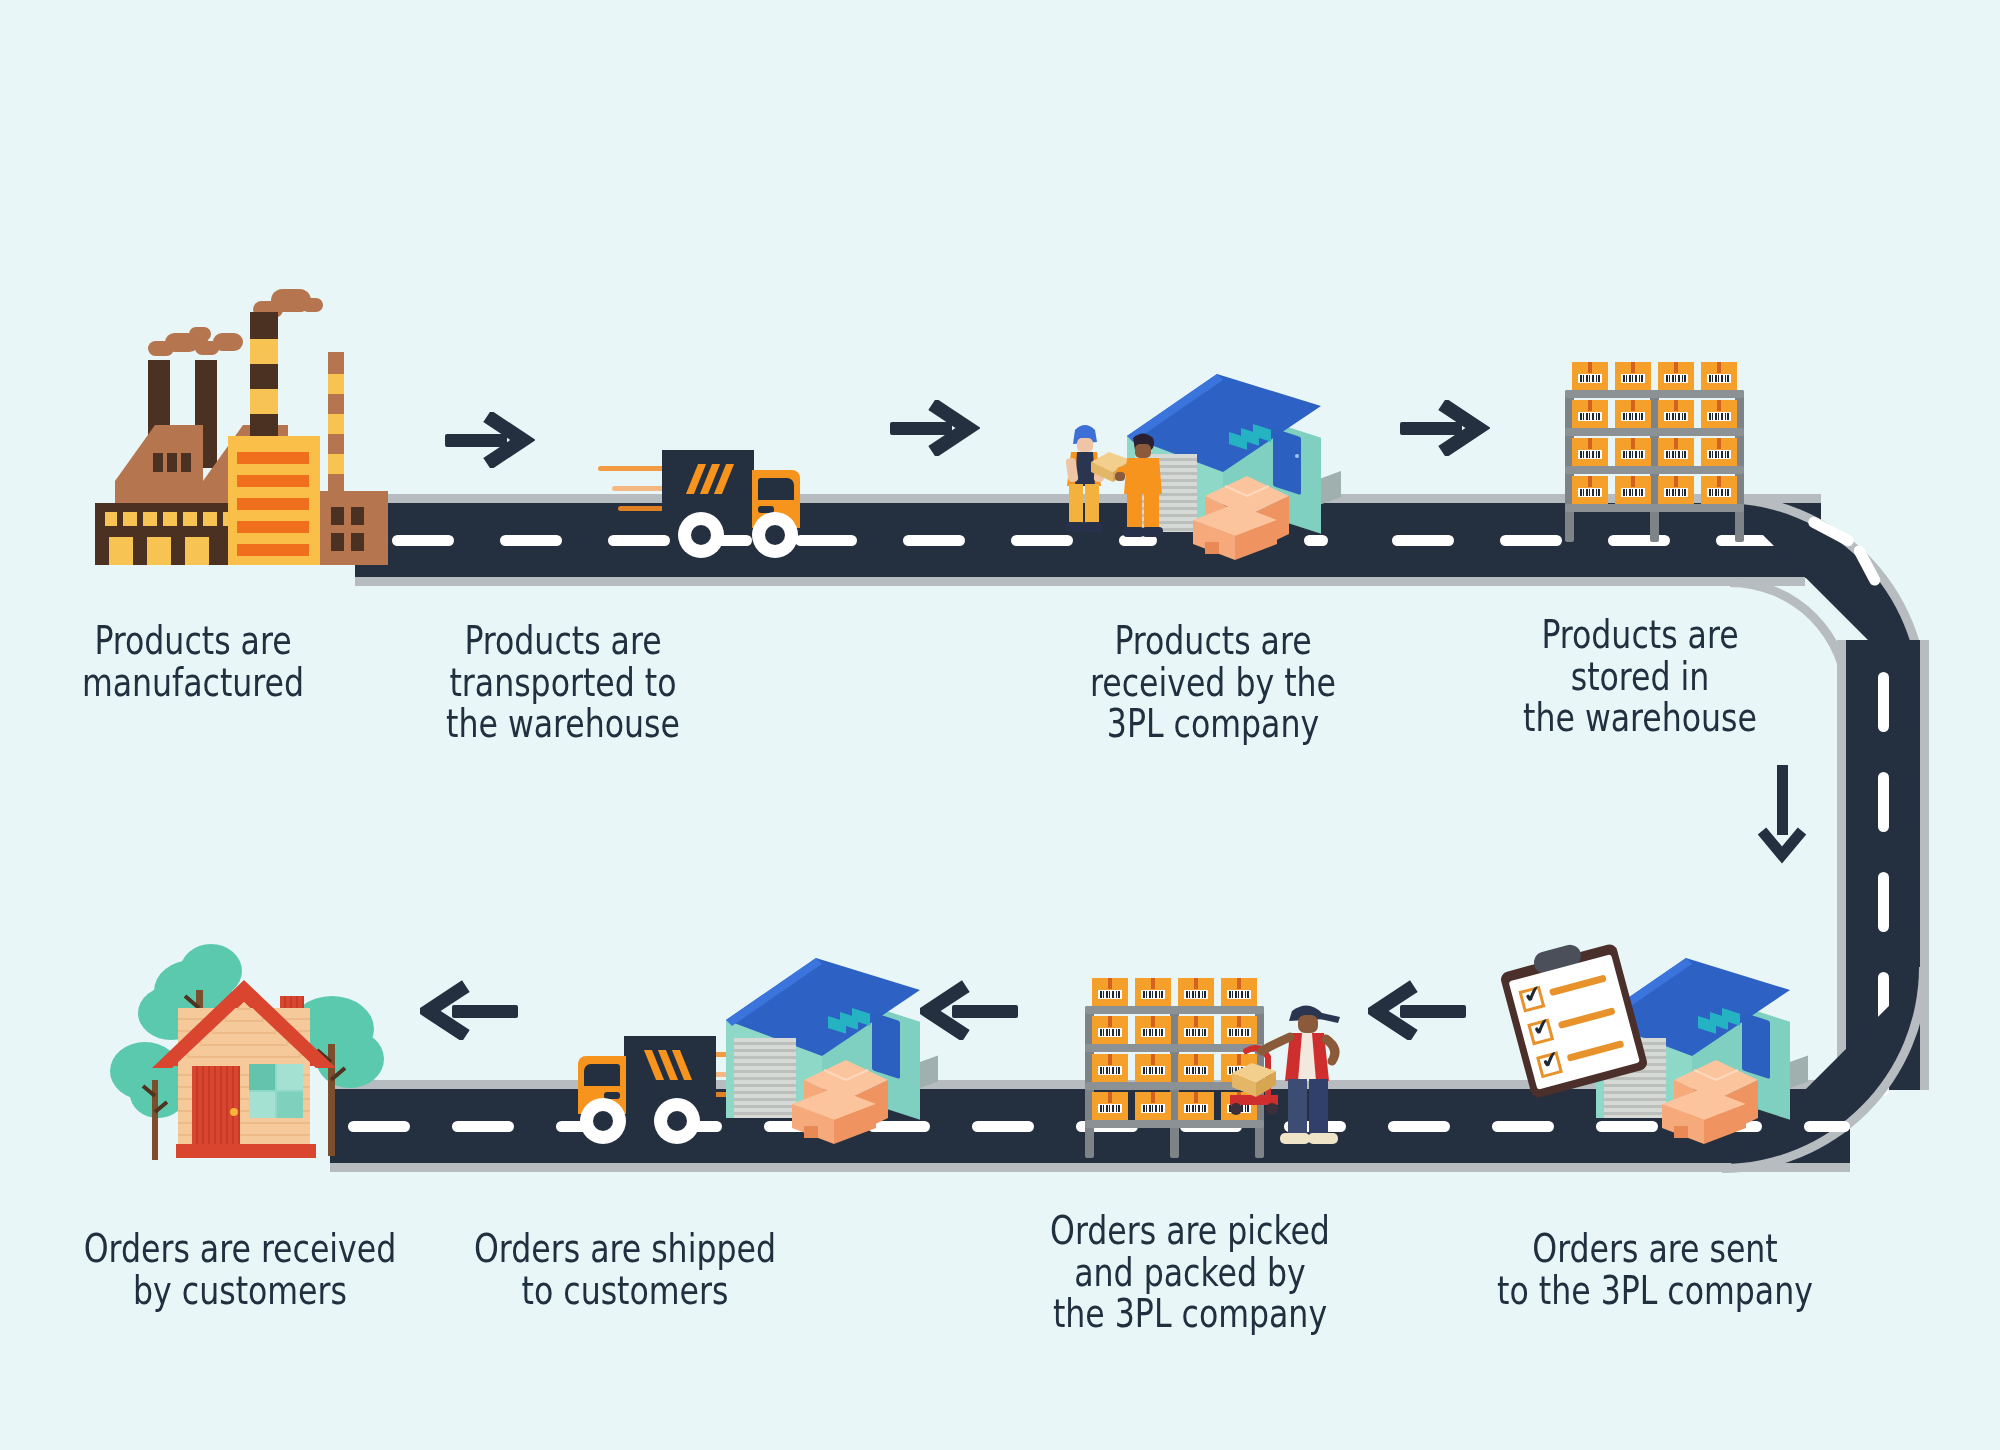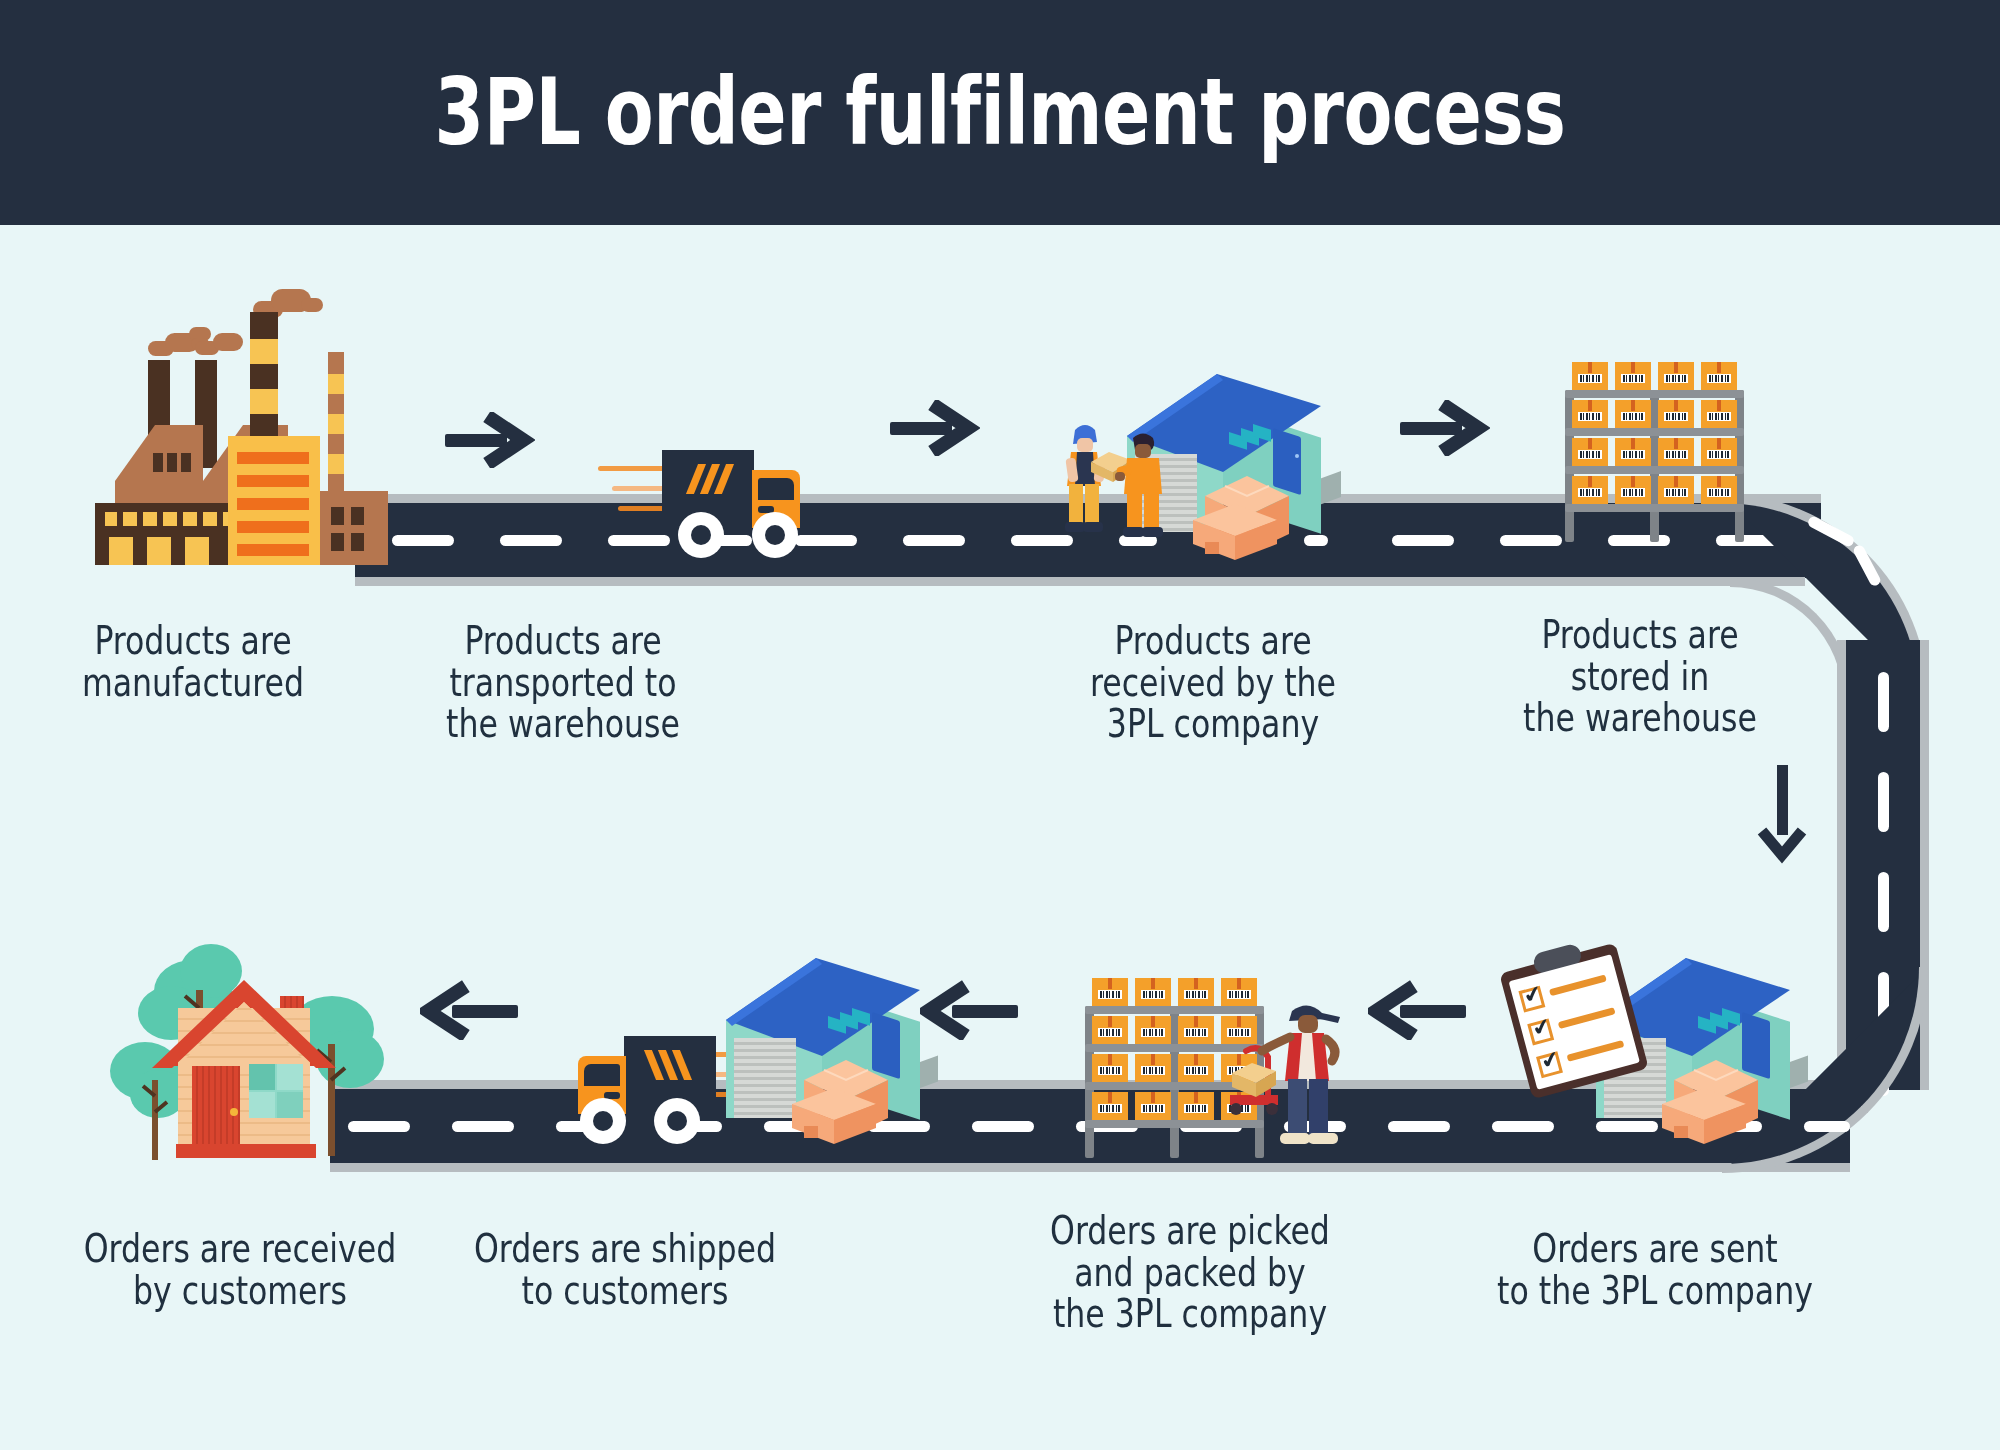--- a/index.html
+++ b/index.html
@@ -57,23 +57,20 @@
 
   
   .tree-crown{position:absolute;background:#5ac9ae;border-radius:50%;}
   .tree-trunk{position:absolute;background:#7b4f2e;}
 </style>
 </head>
 <body>
 
 <div id="page">
 
-  <div id="header">
-    <div id="header-title">3PL order fulfilment process</div>
-  </div>
 
   <div>
 
     <div class="road" style="left:355px;top:502px;width:1466px;height:76px;"></div>
 
     <div class="road-edge" style="left:355px;top:494px;width:1466px;height:9px;"></div>
     <div class="road-edge" style="left:355px;top:577px;width:1450px;height:9px;"></div>
 
     <div class="dash" style="left:392px;top:535px;width:62px;"></div>
     <div class="dash" style="left:500px;top:535px;width:62px;"></div>

